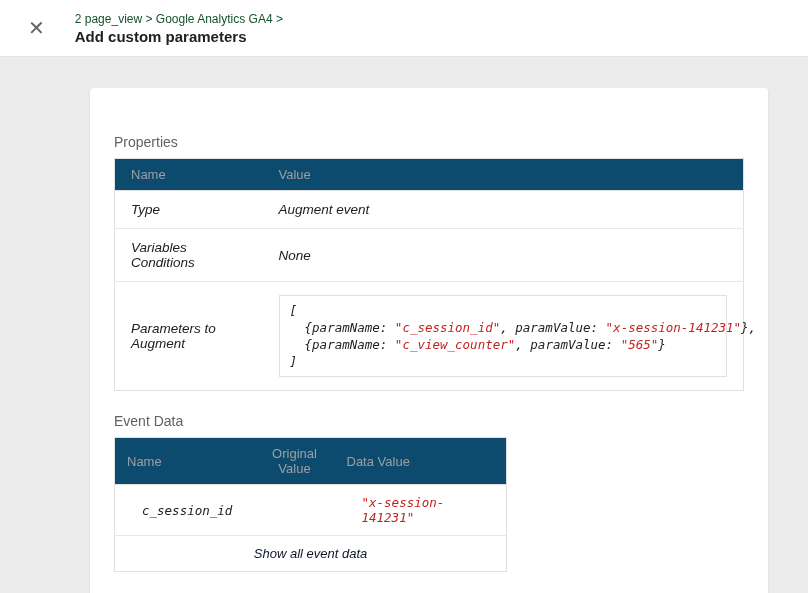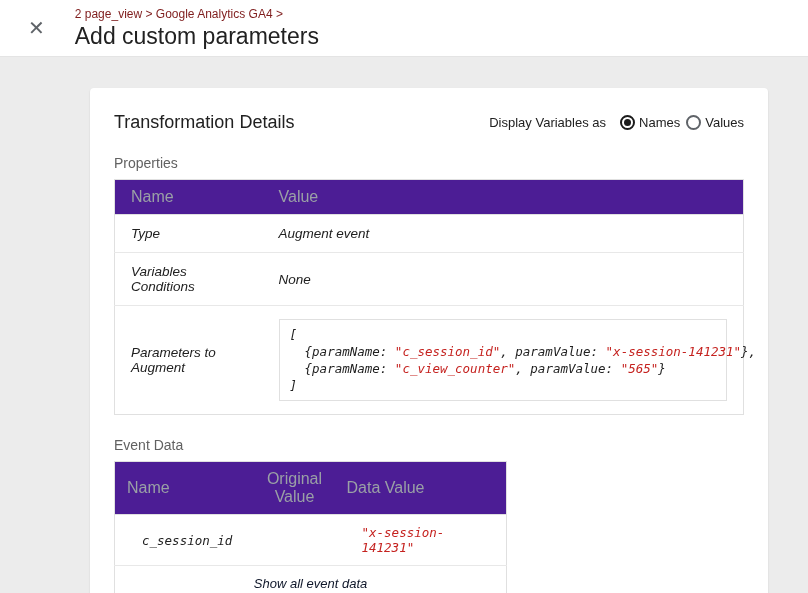--- a/index.html
+++ b/index.html
@@ -24,27 +24,27 @@
     font-size: 20px;
     color: #5f6368;
     cursor: pointer;
     margin-right: 26px;
     line-height: 1;
     padding: 4px;
   }
   .title-block { display: flex; flex-direction: column; }
   .breadcrumb {
     font-size: 12px;
-    color: #7f1d1d;
+    color: #14532d;
     margin-bottom: 2px;
     cursor: pointer;
   }
   .page-title {
-    font-size: 23px;
-    font-weight: 400;
+    font-size: 15px;
+    font-weight: 700;
     color: #212121;
   }
 
   
   .main { padding-top: 31px; height: 536px; }
   .card {
     width: 678px;
     margin-left: 90px;
     background: #ffffff;
     border-radius: 4px;
@@ -84,22 +84,22 @@
     font-size: 14px;
     color: #616161;
     margin-top: 22px;
     margin-bottom: 8px;
   }
 
   table { border-collapse: collapse; table-layout: fixed; }
   .props-table { width: 100%; }
   .props-table col.c-name { width: 148px; }
   thead th {
-    background: #4c1d95;
-    font-size: 16px;
+    background: #0c4a6e;
+    font-size: 13px;
     font-weight: 400;
     color: #9aa0a6;
     text-align: left;
     padding: 8px 16px;
     border: 1px solid #e0e0e0;
     border-left: none; border-right: none;
   }
   table { border: 1px solid #e0e0e0; }
   tbody td {
     font-size: 13.5px;
@@ -154,34 +154,20 @@
   <span class="close-btn">✕</span>
   <div class="title-block">
     <div class="breadcrumb">2 page_view &gt; Google Analytics GA4 &gt;</div>
     <div class="page-title">Add custom parameters</div>
   </div>
 </div>
 
 <div class="main">
   <div class="card">
 
-    <div class="card-header">
-      <div class="card-title">Transformation Details</div>
-      <div class="display-as">
-        <span class="lbl">Display Variables as</span>
-        <span class="radio-opt">
-          <span class="rb checked"></span>
-          <span>Names</span>
-        </span>
-        <span class="radio-opt">
-          <span class="rb"></span>
-          <span>Values</span>
-        </span>
-      </div>
-    </div>
 
     <div class="section-label">Properties</div>
 
     <table class="props-table">
       <colgroup>
           <col class="c-name">
           <col>
         </colgroup>
       <thead>
         <tr>

